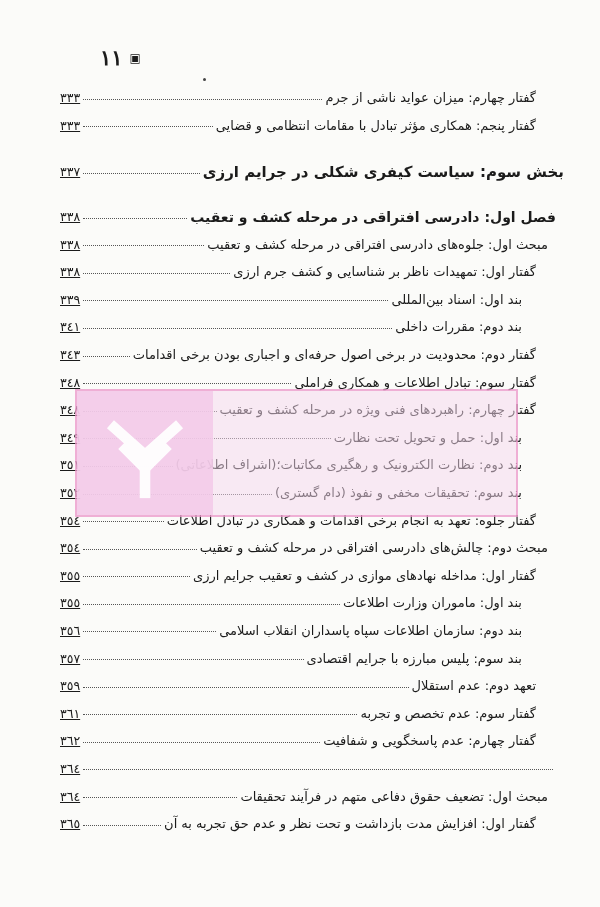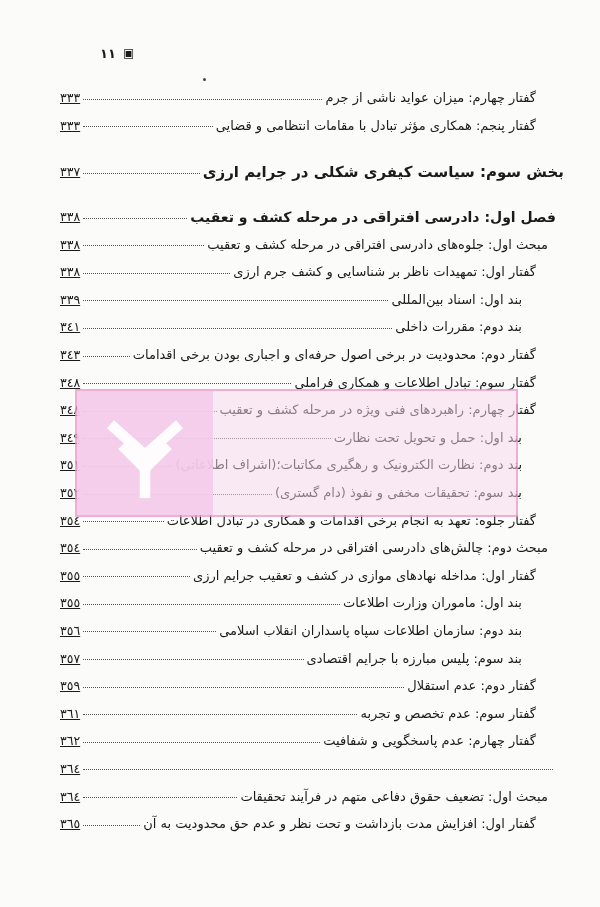--- a/index.html
+++ b/index.html
@@ -13,21 +13,21 @@
   }
   .page{position:absolute;inset:0;width:600px;height:907px;direction:rtl;}
 
   
   .header{
     position:absolute;top:46px;left:100px;
     direction:rtl;display:flex;align-items:center;gap:7px;
     font-size:16px;font-weight:bold;white-space:nowrap;
   }
   .header .marker{font-size:12px;font-weight:normal;transform:translateY(-1px);}
-  .header .folio{font-size:13px;}
+  .header .folio{font-size:21px;font-family:Liberation Serif, serif;}
 
   .speck{position:absolute;left:203px;top:78px;width:3px;height:3px;border-radius:50%;background:#444;}
 
   
   .toc{
     position:absolute;top:84px;right:30px;left:60px;
     direction:rtl;
   }
   .row{
     display:flex;align-items:center;
@@ -183,21 +183,21 @@
         <span class="title">بند دوم: سازمان اطلاعات سپاه پاسداران انقلاب اسلامی</span>
         <span class="leader"></span>
         <span class="pnum">٣٥٦</span>
       </div>
       <div class="row lvl-band">
         <span class="title">بند سوم: پلیس مبارزه با جرایم اقتصادی</span>
         <span class="leader"></span>
         <span class="pnum">٣٥٧</span>
       </div>
       <div class="row lvl-goftar">
-        <span class="title">گفتار دوم: عدم استقلال</span>
+        <span class="title">تعهد دوم: عدم استقلال</span>
         <span class="leader"></span>
         <span class="pnum">٣٥٩</span>
       </div>
       <div class="row lvl-goftar">
         <span class="title">گفتار سوم: عدم تخصص و تجربه</span>
         <span class="leader"></span>
         <span class="pnum">٣٦١</span>
       </div>
       <div class="row lvl-goftar">
         <span class="title">گفتار چهارم: عدم پاسخگویی و شفافیت</span>
@@ -207,21 +207,21 @@
       <div class="row lvl-fasl" style="font-weight: bold;">
         <span class="leader"></span>
         <span class="pnum">٣٦٤</span>
       </div>
       <div class="row lvl-mabhas">
         <span class="title">مبحث اول: تضعیف حقوق دفاعی متهم در فرآیند تحقیقات</span>
         <span class="leader"></span>
         <span class="pnum">٣٦٤</span>
       </div>
       <div class="row lvl-goftar">
-        <span class="title">گفتار اول: افزایش مدت بازداشت و تحت نظر و عدم حق محدودیت به آن</span>
+        <span class="title">گفتار اول: افزایش مدت بازداشت و تحت نظر و عدم حق تجربه به آن</span>
         <span class="leader"></span>
         <span class="pnum">٣٦٥</span>
       </div>
     </div>
 
   <div class="watermark">
     <div class="wm-logo">
       <svg width="96" height="96" viewBox="0 0 100 100" aria-hidden="true">
         <g stroke="#ffffff" stroke-width="11" fill="none" opacity="0.95">
           <path d="M14,20 L50,52 L86,20"></path>

